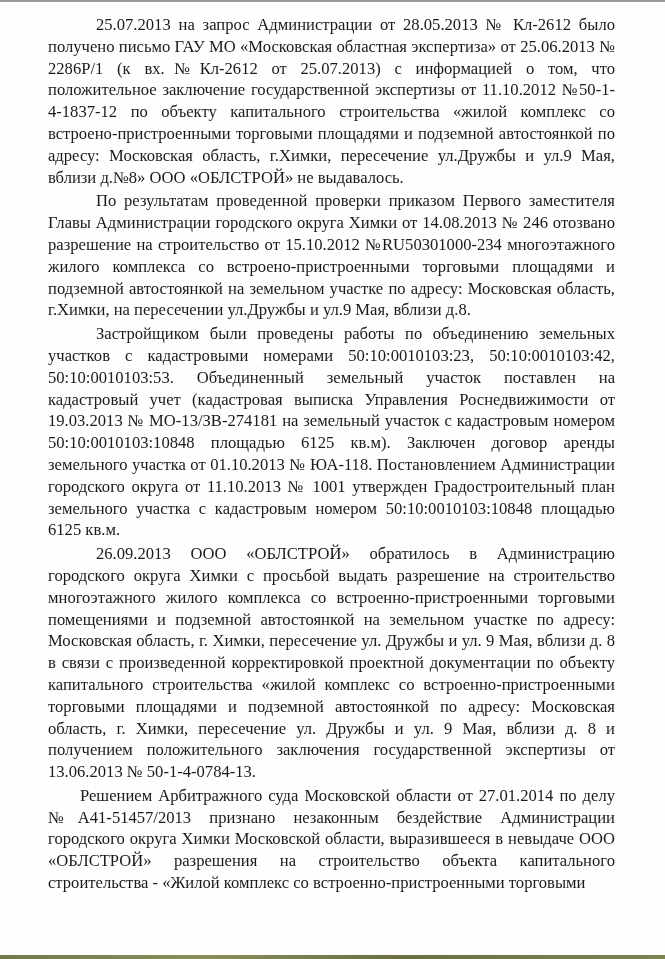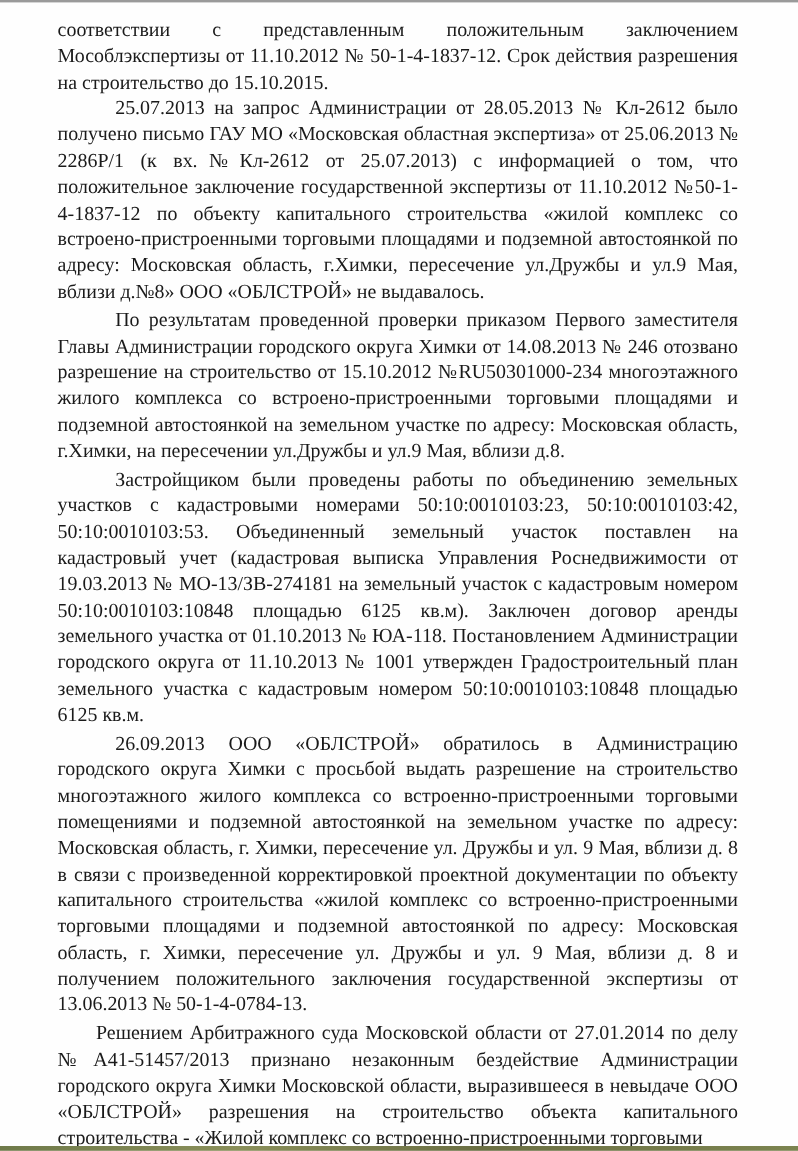--- a/index.html
+++ b/index.html
@@ -29,21 +29,20 @@
   .para.indent-sm { text-indent: 32px; }
   .para.indent-md { text-indent: 48px; margin-top: 3px; }
   .para.gap { margin-top: 2px; }
 </style>
 </head>
 <body>
 
 <div class="top-border"></div>
 
 <div class="page">
-  <p class="para">соответствии с представленным положительным заключением Мособлэкспертизы от 11.10.2012 № 50-1-4-1837-12. Срок действия разрешения на строительство до 15.10.2015.</p>
   <p class="para indent">25.07.2013 на запрос Администрации от 28.05.2013 № Кл-2612 было получено письмо ГАУ МО «Московская областная экспертиза» от 25.06.2013 № 2286Р/1 (к вх.№Кл-2612 от 25.07.2013) с информацией о том, что положительное заключение государственной экспертизы от 11.10.2012 №50-1-4-1837-12 по объекту капитального строительства «жилой комплекс со встроено-пристроенными торговыми площадями и подземной автостоянкой по адресу: Московская область, г.Химки, пересечение ул.Дружбы и ул.9 Мая, вблизи д.№8» ООО «ОБЛСТРОЙ» не выдавалось.</p>
   <p class="para indent gap">По результатам проведенной проверки приказом Первого заместителя Главы Администрации городского округа Химки от 14.08.2013 № 246 отозвано разрешение на строительство от 15.10.2012 №RU50301000-234 многоэтажного жилого комплекса со встроено-пристроенными торговыми площадями и подземной автостоянкой на земельном участке по адресу: Московская область, г.Химки, на пересечении ул.Дружбы и ул.9 Мая, вблизи д.8.</p>
   <p class="para indent gap">Застройщиком были проведены работы по объединению земельных участков с кадастровыми номерами 50:10:0010103:23, 50:10:0010103:42, 50:10:0010103:53. Объединенный земельный участок поставлен на кадастровый учет (кадастровая выписка Управления Роснедвижимости от 19.03.2013 № МО-13/ЗВ-274181 на земельный участок с кадастровым номером 50:10:0010103:10848 площадью 6125 кв.м). Заключен договор аренды земельного участка от 01.10.2013 № ЮА-118. Постановлением Администрации городского округа от 11.10.2013 № 1001 утвержден Градостроительный план земельного участка с кадастровым номером 50:10:0010103:10848 площадью 6125 кв.м.</p>
   <p class="para indent gap">26.09.2013 ООО «ОБЛСТРОЙ» обратилось в Администрацию городского округа Химки с просьбой выдать разрешение на строительство многоэтажного жилого комплекса со встроенно-пристроенными торговыми помещениями и подземной автостоянкой на земельном участке по адресу: Московская область, г. Химки, пересечение ул. Дружбы и ул. 9 Мая, вблизи д. 8 в связи с произведенной корректировкой проектной документации по объекту капитального строительства «жилой комплекс со встроенно-пристроенными торговыми площадями и подземной автостоянкой по адресу: Московская область, г. Химки, пересечение ул. Дружбы и ул. 9 Мая, вблизи д. 8 и получением положительного заключения государственной экспертизы от 13.06.2013 № 50-1-4-0784-13.</p>
   <p class="para indent-sm gap">Решением Арбитражного суда Московской области от 27.01.2014 по делу №А41-51457/2013 признано незаконным бездействие Администрации городского округа Химки Московской области, выразившееся в невыдаче ООО «ОБЛСТРОЙ» разрешения на строительство объекта капитального строительства - «Жилой комплекс со встроенно-пристроенными торговыми</p>
 </div>
 
 <div class="bottom-strip"></div>
 
 </body></html>

